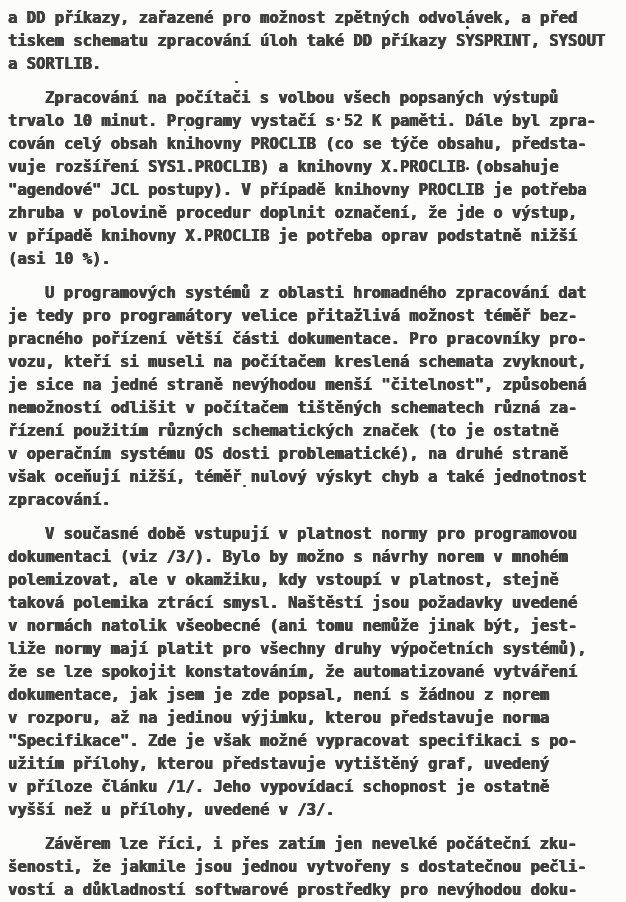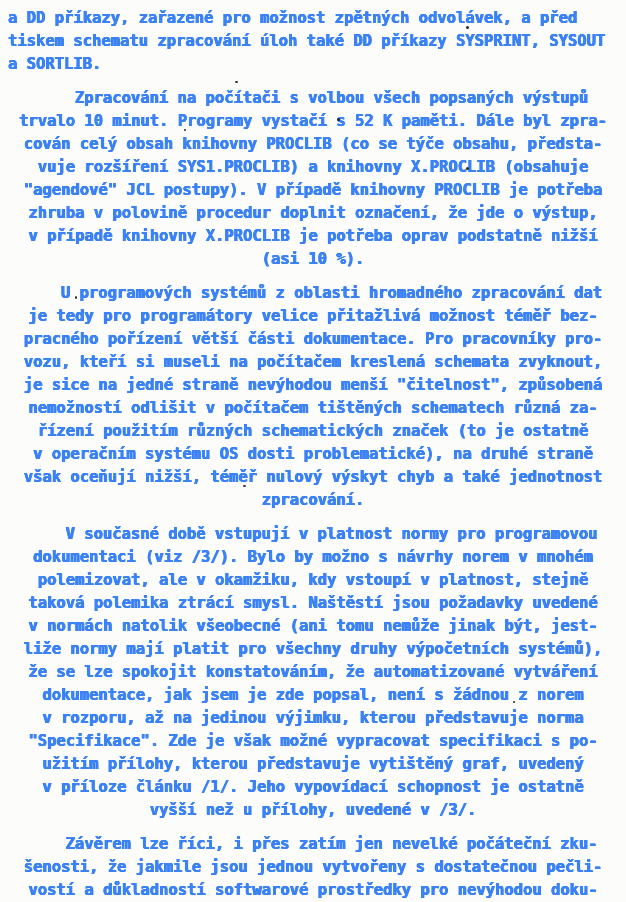--- a/index.html
+++ b/index.html
@@ -15,31 +15,30 @@
     background: #fcfcfa;
     overflow: hidden;
     box-sizing: border-box;
     padding: 7px 8px 0 8px;
   }
   .para {
     font-family: "DejaVu Sans Mono", "Liberation Mono", monospace;
     font-weight: 700;
     font-size: 15.5px;
     line-height: 23px;
-    color: #3b82f6;
+    color: #404040;
     white-space: pre-wrap;
     margin: 0 0 11px 0;
     letter-spacing: 0;
     
     text-shadow: 0.6px 0 0 currentColor, 0 0.45px 0 currentColor, -0.3px 0 0 currentColor;
     filter: blur(0.22px);
   }
   .para.indented {
     text-indent: 37px;
-    text-align: center;
   }
   .para:last-of-type {
     margin-bottom: 0;
   }
   
   .speck {
     position: absolute;
     background: #2a2622;
     border-radius: 50%;
   }

